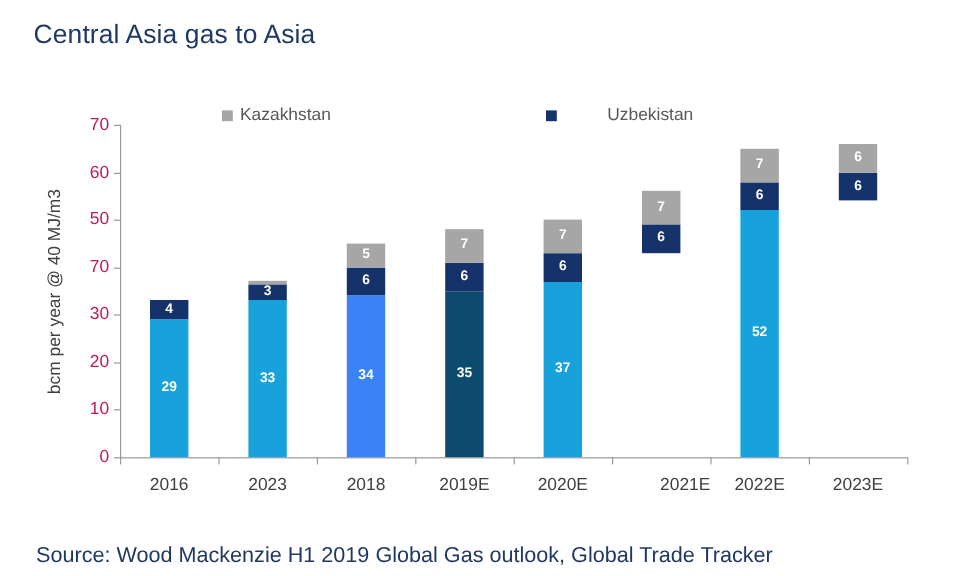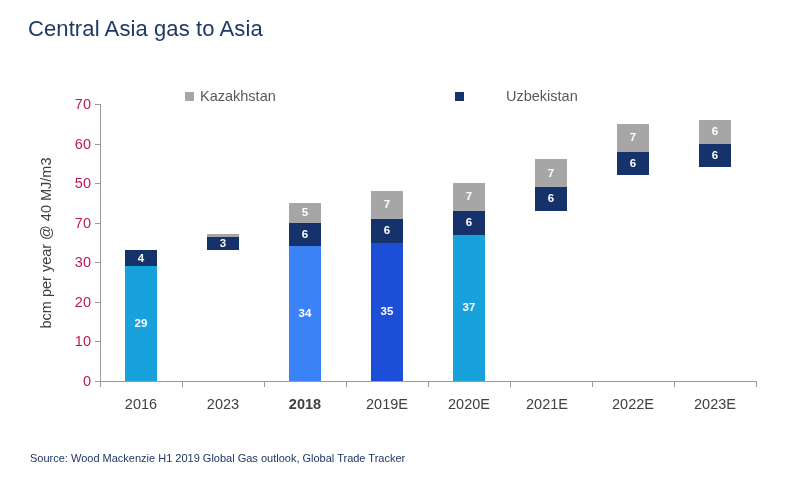--- a/index.html
+++ b/index.html
@@ -152,21 +152,21 @@
     font-size: 14.5px;
     color: #404040;
     white-space: nowrap;
   }
 
   
   #source-note {
     position: absolute;
     left: 30px;
     top: 452px;
-    font-size: 11px;
+    font-size: 18px;
     color: #1F3864;
     white-space: nowrap;
   }
 </style>
 </head>
 <body>
 
 <div id="chart-title">Central Asia gas to Asia</div>
 
 <div id="legend">
@@ -225,42 +225,45 @@
         <span class="seg-label">29</span>
       </div>
       <div class="bar-seg" style="background: rgb(21, 50, 107); height: 15.8286px; bottom: 114.757px;">
         <span class="seg-label">4</span>
       </div>
     </div>
     <div class="x-tick-mark" style="left: 82px;"></div>
     <div class="x-tick-mark" style="left: 0px;"></div>
     <div class="x-label" style="left: 0px;">2016</div>
     <div class="bar-group" style="left: 107px; height: 277px;">
+      <div class="bar-seg" style="background: rgb(23, 162, 220); height: 130.586px; bottom: 0px;">
+        <span class="seg-label">33</span>
+      </div>
       <div class="bar-seg" style="background: rgb(21, 50, 107); height: 13.0586px; bottom: 130.586px;">
         <span class="seg-label">3</span>
       </div>
       <div class="bar-seg" style="background: rgb(166, 166, 166); height: 3.16571px; bottom: 143.644px;"></div>
     </div>
     <div class="x-tick-mark" style="left: 164px;"></div>
     <div class="x-label" style="left: 82px;">2023</div>
     <div class="bar-group" style="left: 189px; height: 277px;">
       <div class="bar-seg" style="background: #3b82f6; height: 134.543px; bottom: 0px;">
         <span class="seg-label">34</span>
       </div>
       <div class="bar-seg" style="background: rgb(21, 50, 107); height: 23.7429px; bottom: 134.543px;">
         <span class="seg-label">6</span>
       </div>
       <div class="bar-seg" style="background: rgb(166, 166, 166); height: 19.7857px; bottom: 158.286px;">
         <span class="seg-label">5</span>
       </div>
     </div>
     <div class="x-tick-mark" style="left: 246px;"></div>
-    <div class="x-label" style="left: 164px; font-weight: bold;">2018</div>
+    <div class="x-label" style="left: 164px;">2018</div>
     <div class="bar-group" style="left: 271px; height: 277px;">
-      <div class="bar-seg" style="background: #1d4ed8; height: 138.5px; bottom: 0px;">
+      <div class="bar-seg" style="background: #0c4a6e; height: 138.5px; bottom: 0px;">
         <span class="seg-label">35</span>
       </div>
       <div class="bar-seg" style="background: rgb(21, 50, 107); height: 23.7429px; bottom: 138.5px;">
         <span class="seg-label">6</span>
       </div>
       <div class="bar-seg" style="background: rgb(166, 166, 166); height: 27.7px; bottom: 162.243px;">
         <span class="seg-label">7</span>
       </div>
     </div>
     <div class="x-tick-mark" style="left: 328px;"></div>
@@ -280,22 +283,25 @@
     <div class="x-label" style="left: 328px;">2020E</div>
     <div class="bar-group" style="left: 435px; height: 277px;">
       <div class="bar-seg" style="background: rgb(21, 50, 107); height: 23.7429px; bottom: 170.157px;">
         <span class="seg-label">6</span>
       </div>
       <div class="bar-seg" style="background: rgb(166, 166, 166); height: 27.7px; bottom: 193.9px;">
         <span class="seg-label">7</span>
       </div>
     </div>
     <div class="x-tick-mark" style="left: 492px;"></div>
-    <div class="x-label" style="left: 406px;">2021E</div>
+    <div class="x-label" style="left: 430px;">2021E</div>
     <div class="bar-group" style="left: 517px; height: 277px;">
+      <div class="bar-seg" style="background: rgb(23, 162, 220); height: 205.771px; bottom: 0px;">
+        <span class="seg-label">52</span>
+      </div>
       <div class="bar-seg" style="background: rgb(21, 50, 107); height: 23.7429px; bottom: 205.771px;">
         <span class="seg-label">6</span>
       </div>
       <div class="bar-seg" style="background: rgb(166, 166, 166); height: 27.7px; bottom: 229.514px;">
         <span class="seg-label">7</span>
       </div>
     </div>
     <div class="x-tick-mark" style="left: 574px;"></div>
     <div class="x-label" style="left: 492px;">2022E</div>
     <div class="bar-group" style="left: 599px; height: 277px;">

